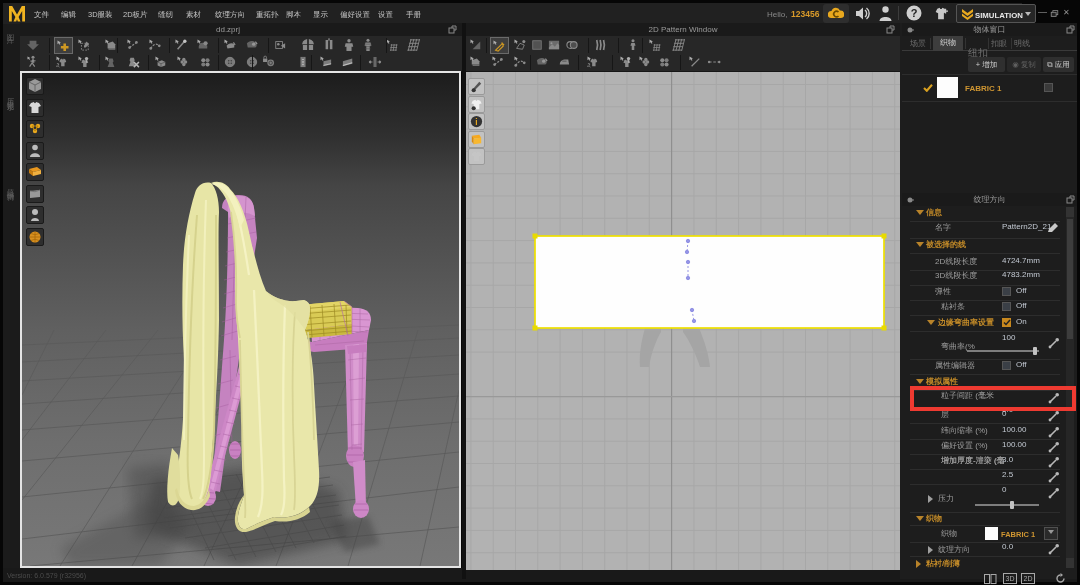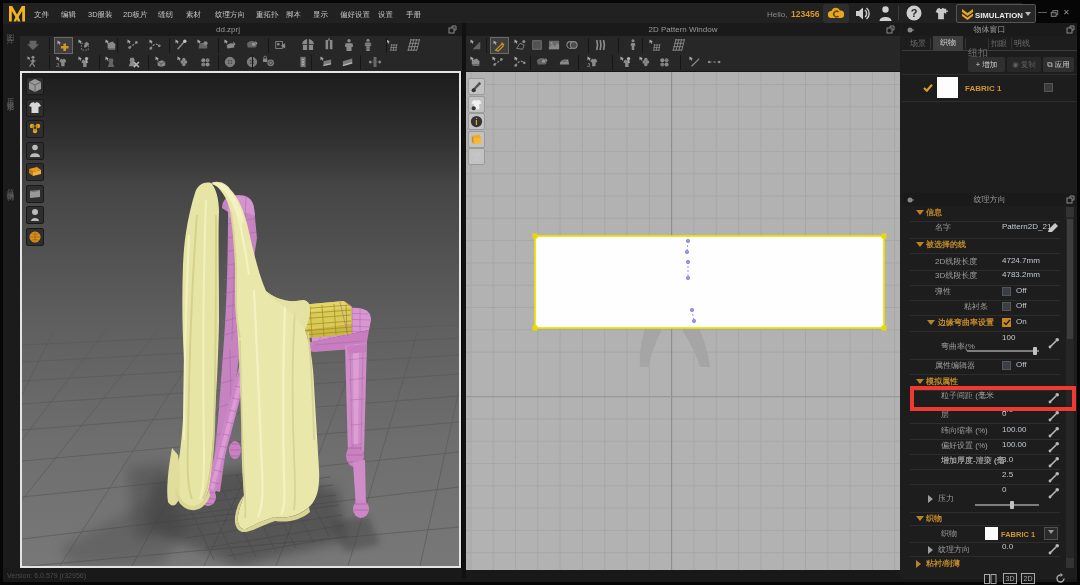--- a/index.html
+++ b/index.html
@@ -684,21 +684,21 @@
     <span class="row-label" style="left:935px;top:256px">2D线段长度</span>
     <span class="row-val" style="left:1002px;top:256px">4724.7mm</span>
     <div class="psep" style="top:270px"></div>
     <span class="row-label" style="left:935px;top:270px">3D线段长度</span>
     <span class="row-val" style="left:1002px;top:270px">4783.2mm</span>
     <div class="psep" style="top:285px"></div>
     <span class="row-label" style="left:935px;top:286px">弹性</span>
     <div class="chk" style="left:1002px;top:287px"></div>
     <span class="row-val" style="left:1016px;top:286px">Off</span>
     <div class="psep" style="top:300px"></div>
-    <span class="row-label" style="left:964px;top:301px">粘衬条</span>
+    <span class="row-label" style="left:941px;top:301px">粘衬条</span>
     <div class="chk" style="left:1002px;top:302px"></div>
     <span class="row-val" style="left:1016px;top:301px">Off</span>
     <div class="psep" style="top:315px"></div>
     <span class="arr arr-d" style="left:927px;top:320px"></span>
     <span class="sec" style="left:938px;top:317px">边缘弯曲率设置</span>
     <div class="chk" style="left:1002px;top:318px;background:#c8881e;border-color:#c8881e"></div>
     <svg class="abs" style="left:1003px;top:319px" width="8" height="7" viewBox="0 0 8 7">
       <path d="M1 3.5 L3 5.5 L7 1" stroke="#222" stroke-width="1.5" fill="none"></path>
     </svg>
     <span class="row-val" style="left:1016px;top:317px">On</span>

